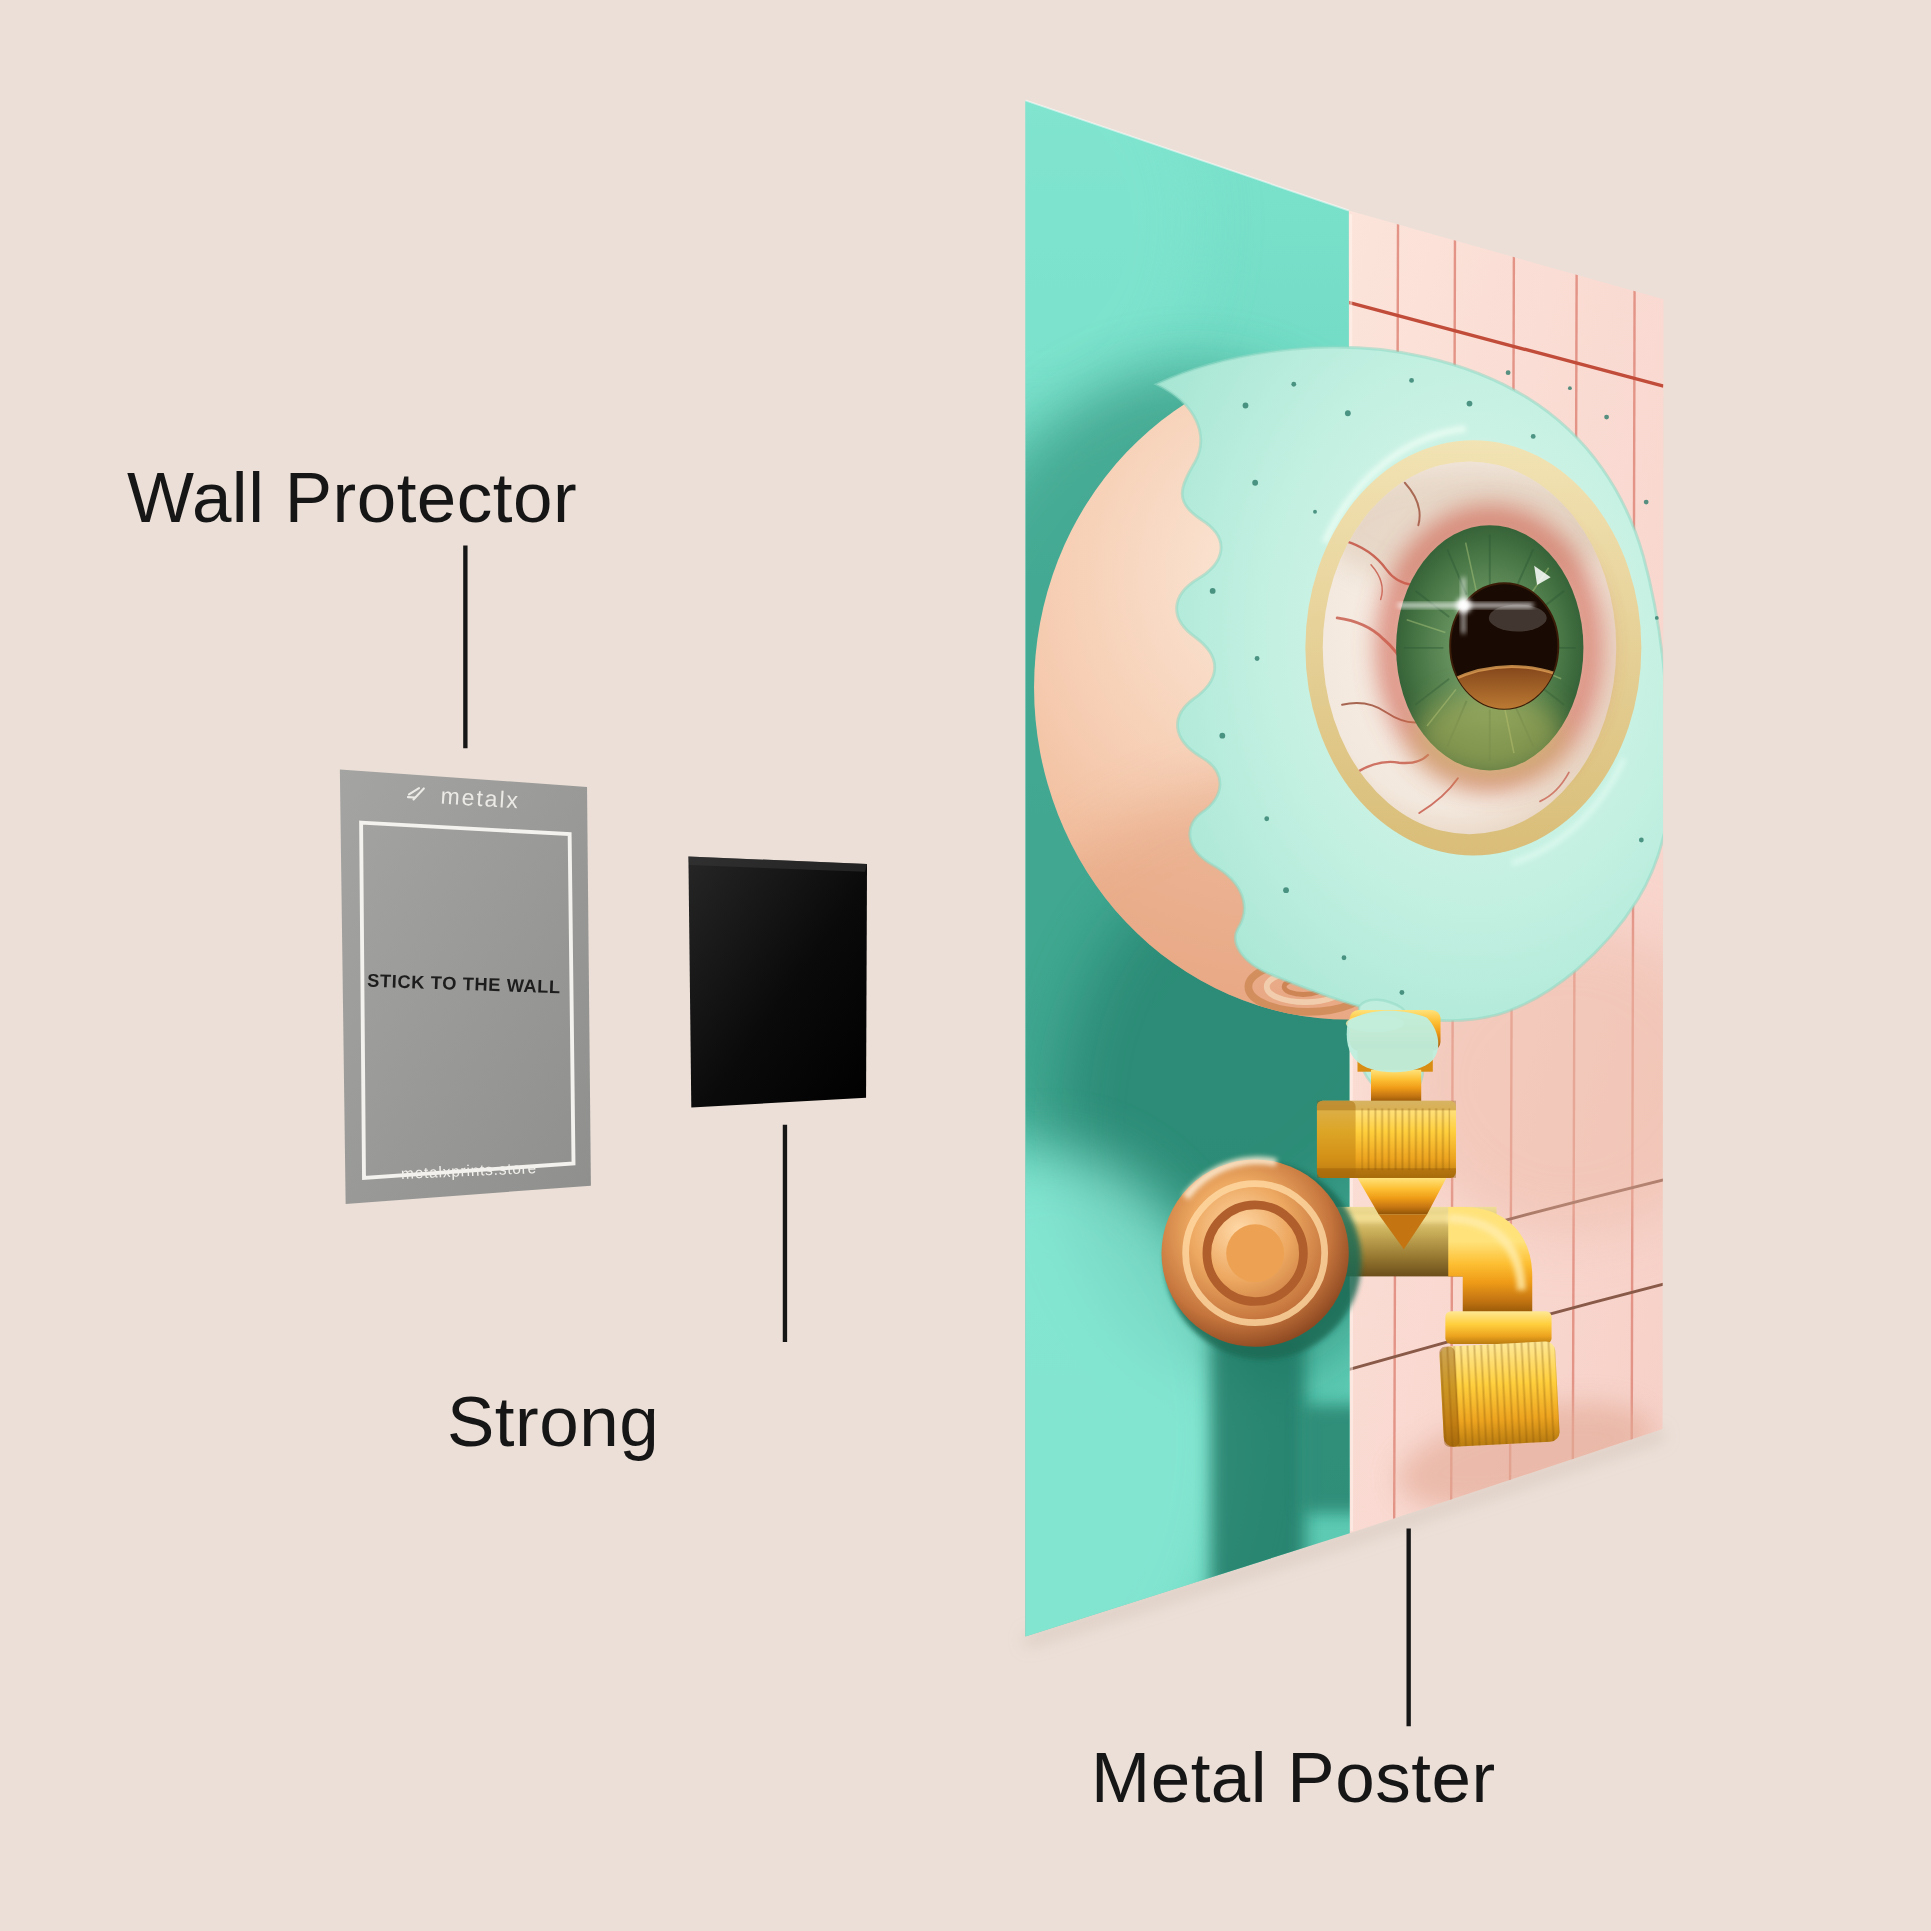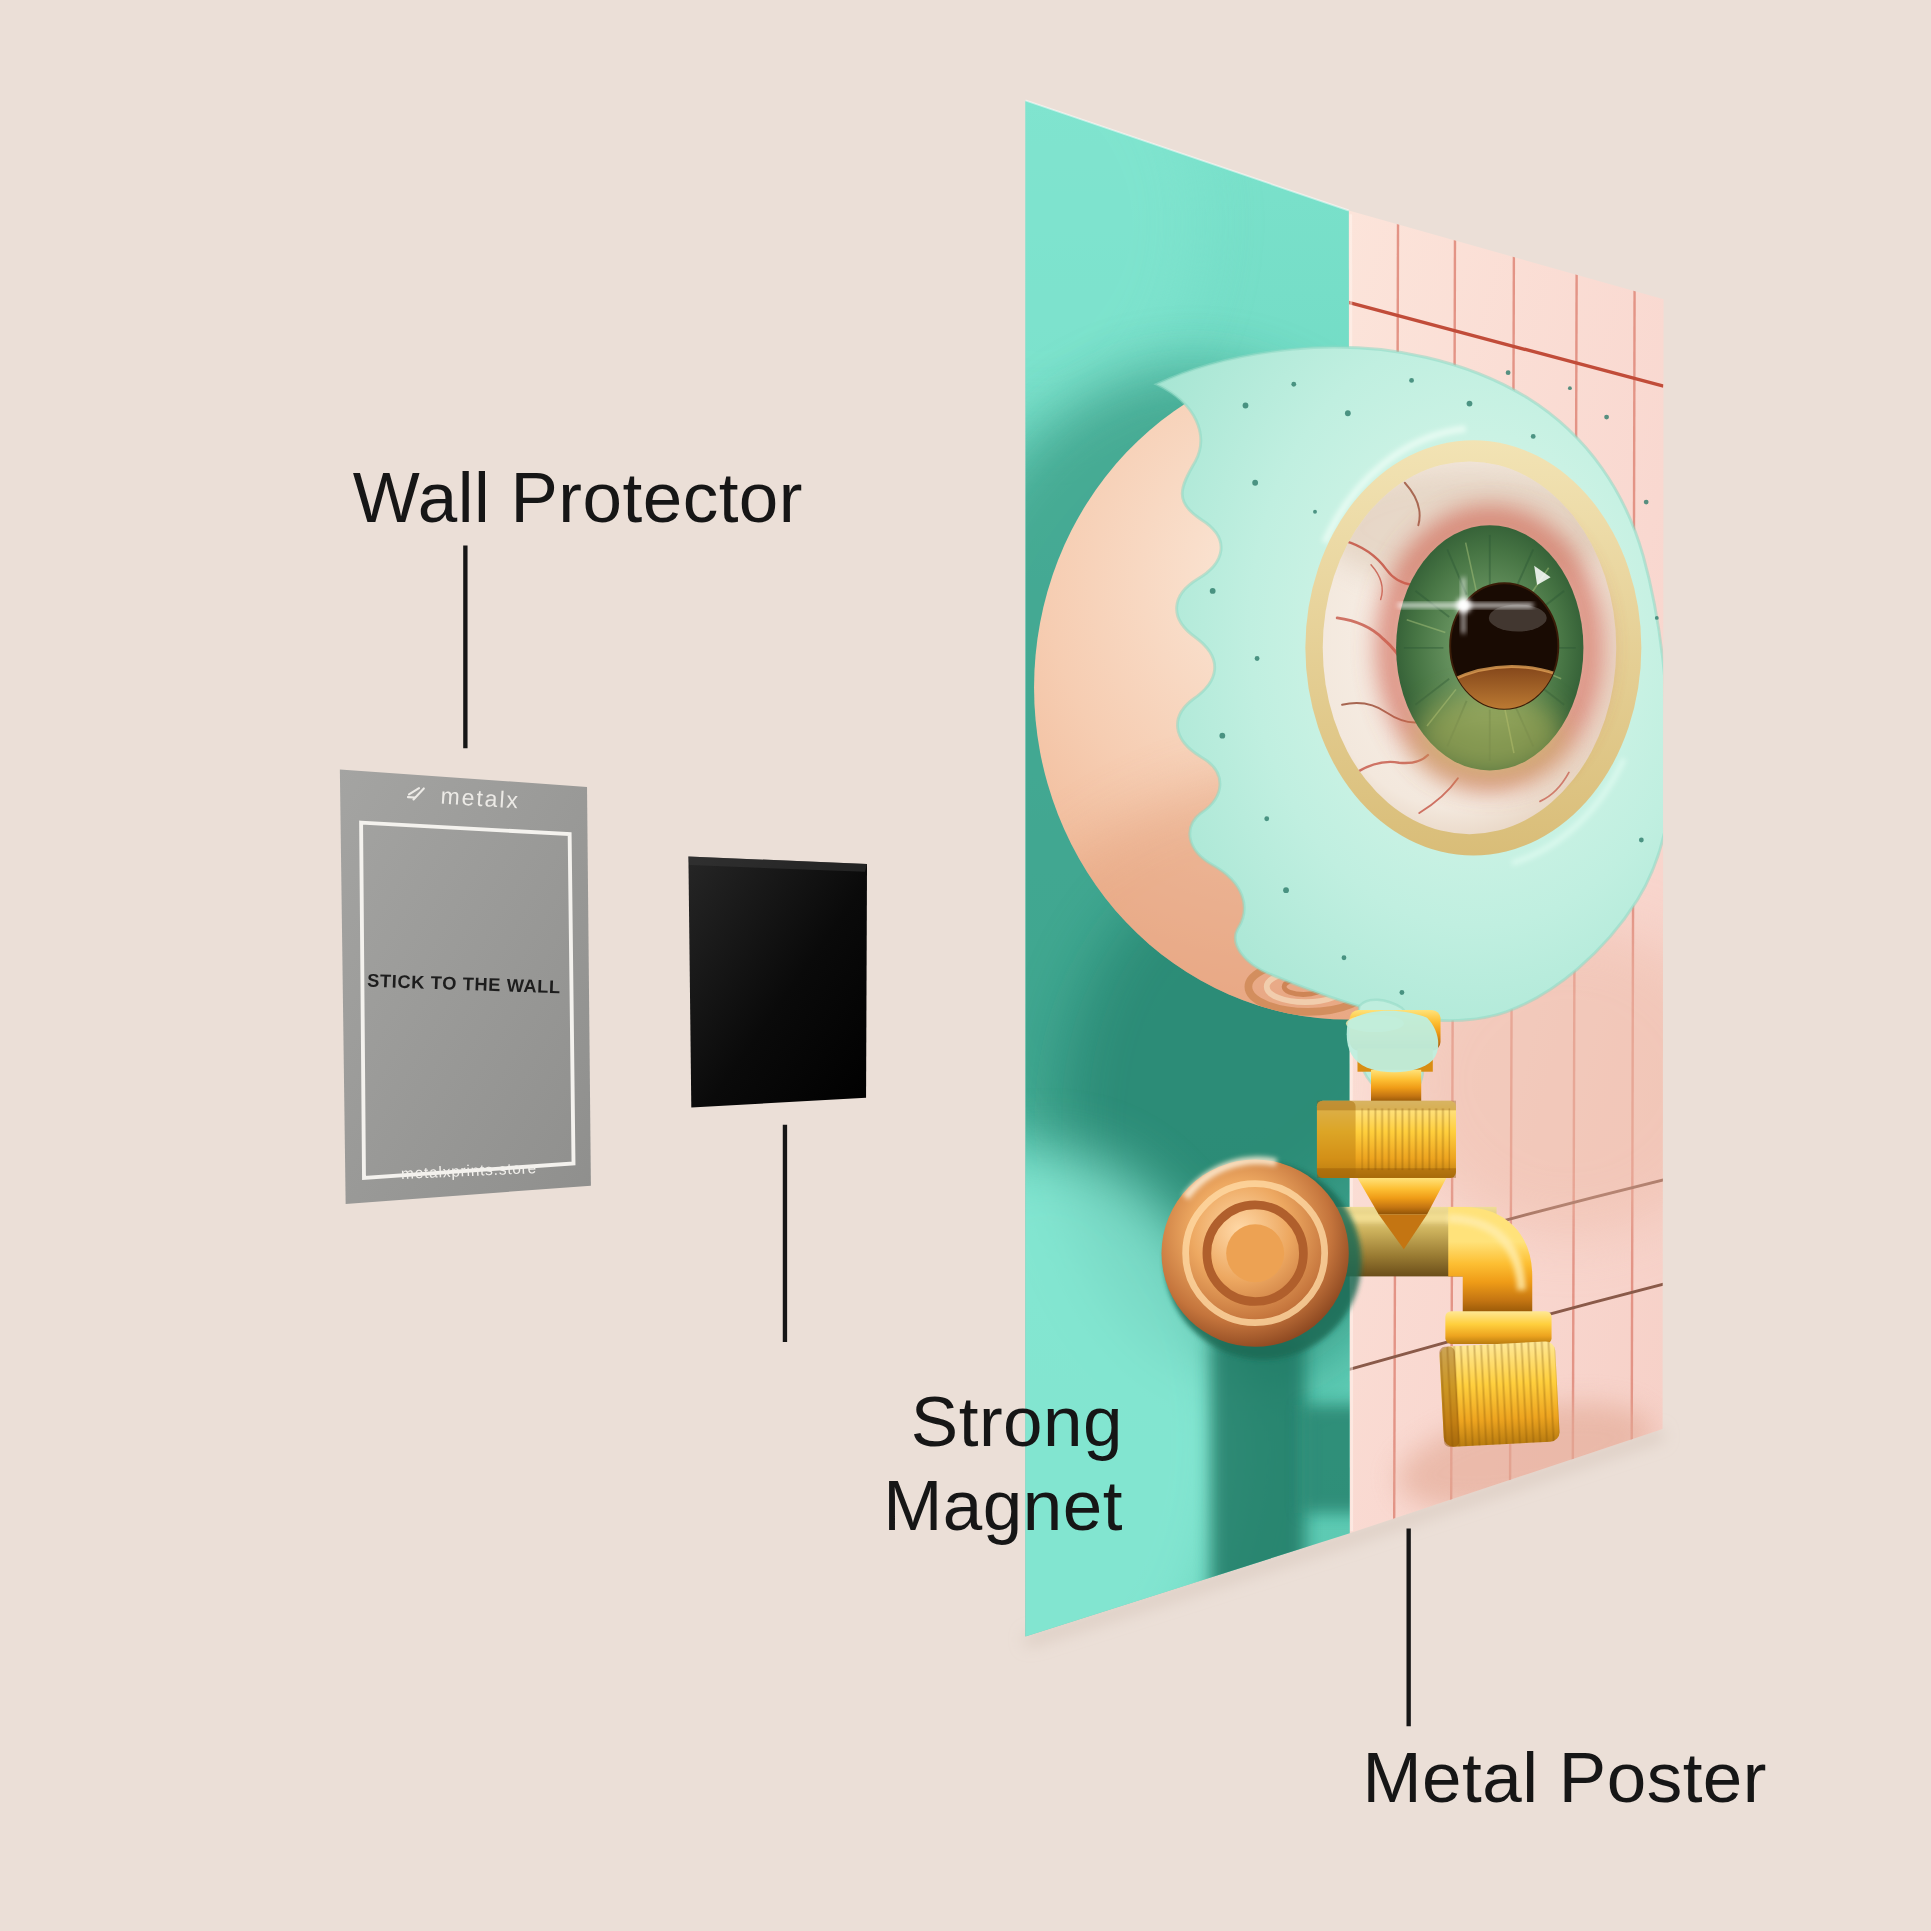--- a/index.html
+++ b/index.html
@@ -3,21 +3,21 @@
 <meta charset="utf-8">
 <style>
   html,body{margin:0;padding:0;background:#ebdfd7;}
   .stage{
     position:relative;width:1931px;height:1931px;overflow:hidden;
     background:#ebdfd7;
     font-family:"Liberation Sans","DejaVu Sans",sans-serif;
   }
   .stage svg.scene{position:absolute;left:0;top:0;width:1931px;height:1931px;}
   .lbl{
-    position:absolute;color:#161616;text-align:right;
+    position:absolute;color:#161616;text-align:left;
     font-size:71px;font-weight:500;letter-spacing:0.5px;line-height:1.18;
     white-space:nowrap;
   }
   .lbl-wall{left:127px;top:456px;width:676px;}
   .lbl-magnet{left:447px;top:1348px;width:676px;margin-top:32px;}
   .lbl-poster{left:1091px;top:1736px;width:676px;}
   .card-text{position:absolute;color:#efede9;text-align:center;}
   .card-brand{
     left:340px;top:784px;width:247px;font-size:23px;letter-spacing:1.9px;
     transform:rotate(3.5deg);display:flex;align-items:center;justify-content:center;gap:8.7px;
@@ -346,21 +346,20 @@
 
   <line x1="482" y1="565" x2="482" y2="775" stroke="#161616" stroke-width="4.5"></line>
   <line x1="813" y1="1165" x2="813" y2="1390" stroke="#161616" stroke-width="4.5"></line>
   <line x1="1459" y1="1583" x2="1459" y2="1788" stroke="#161616" stroke-width="4.5"></line>
 </svg>
 
 <div class="lbl lbl-wall">Wall Protector</div>
 
 <div class="lbl lbl-magnet">
   <div>Strong</div>
-  <div>Magnet</div>
 </div>
 
 <div class="lbl lbl-poster">Metal Poster</div>
 
 <div class="card-text card-brand">
   <span class="mark">
     <svg width="25" height="17.4" viewBox="0 0 26 18">
       <path d="M2,10 L12,3 M7,15 L17,3 M1,13 L8,13" stroke="#eceae6" stroke-width="2.2" fill="none" stroke-linecap="round"></path>
     </svg>
   </span>

